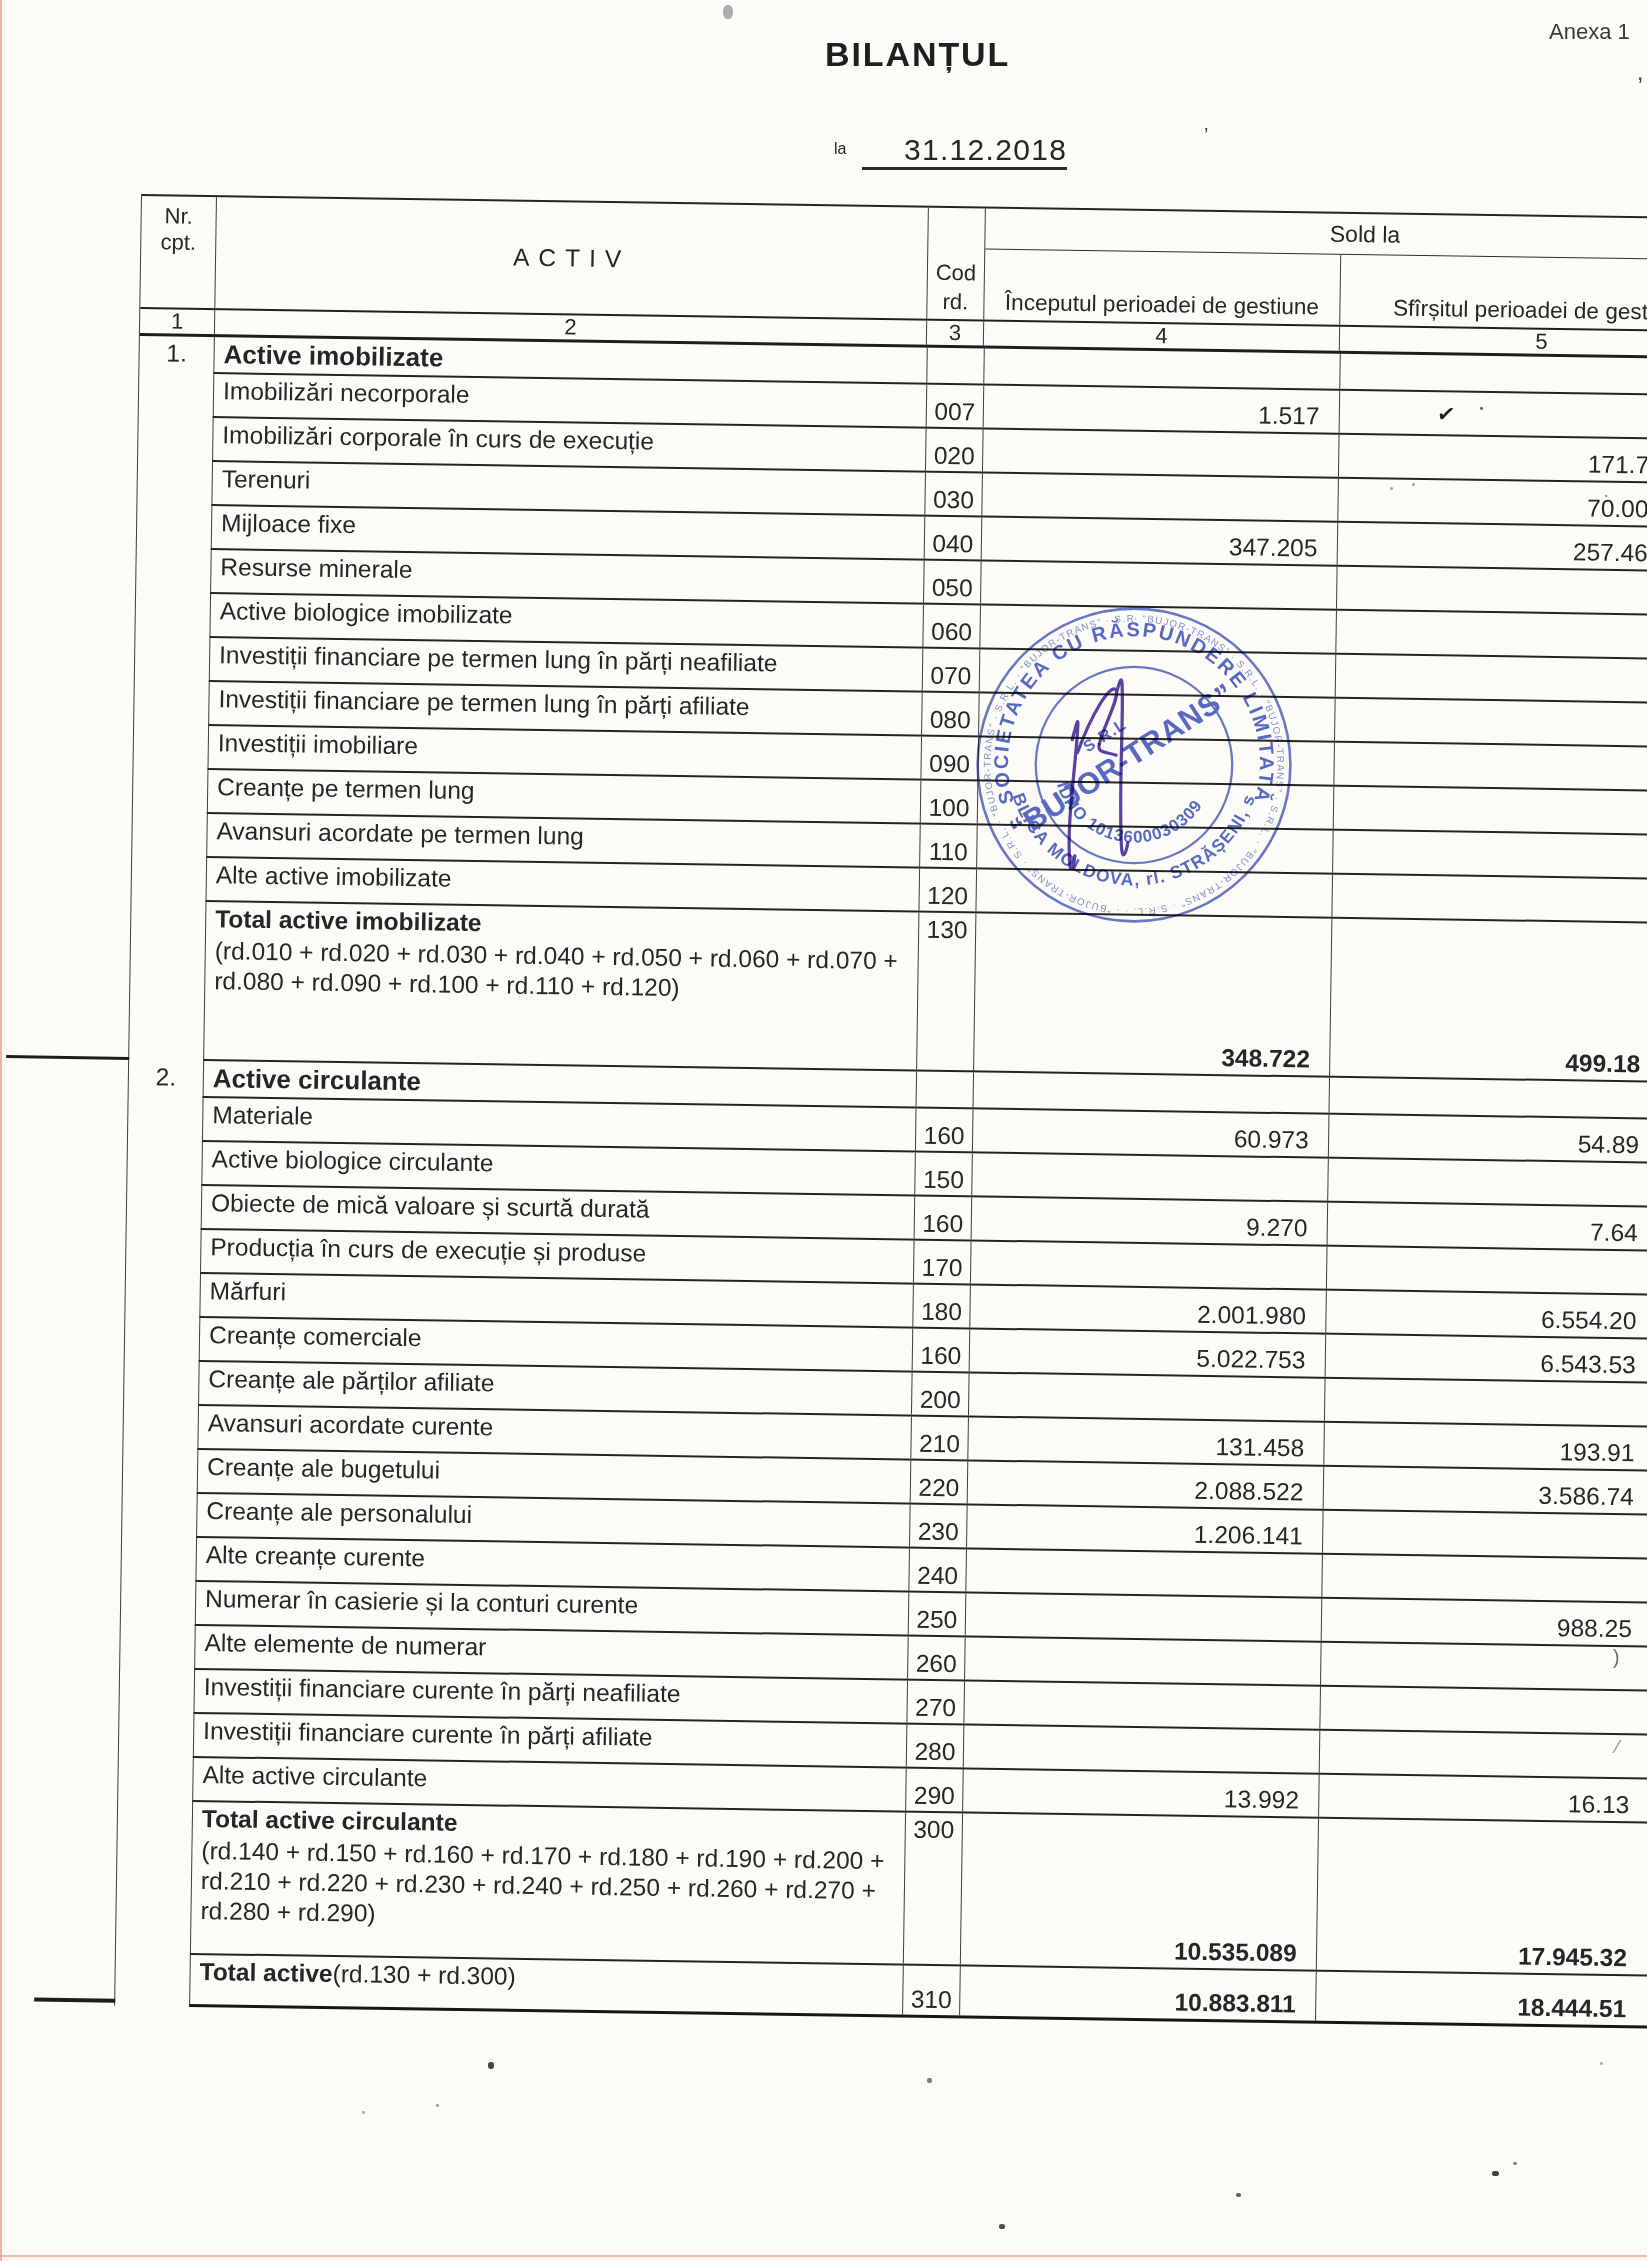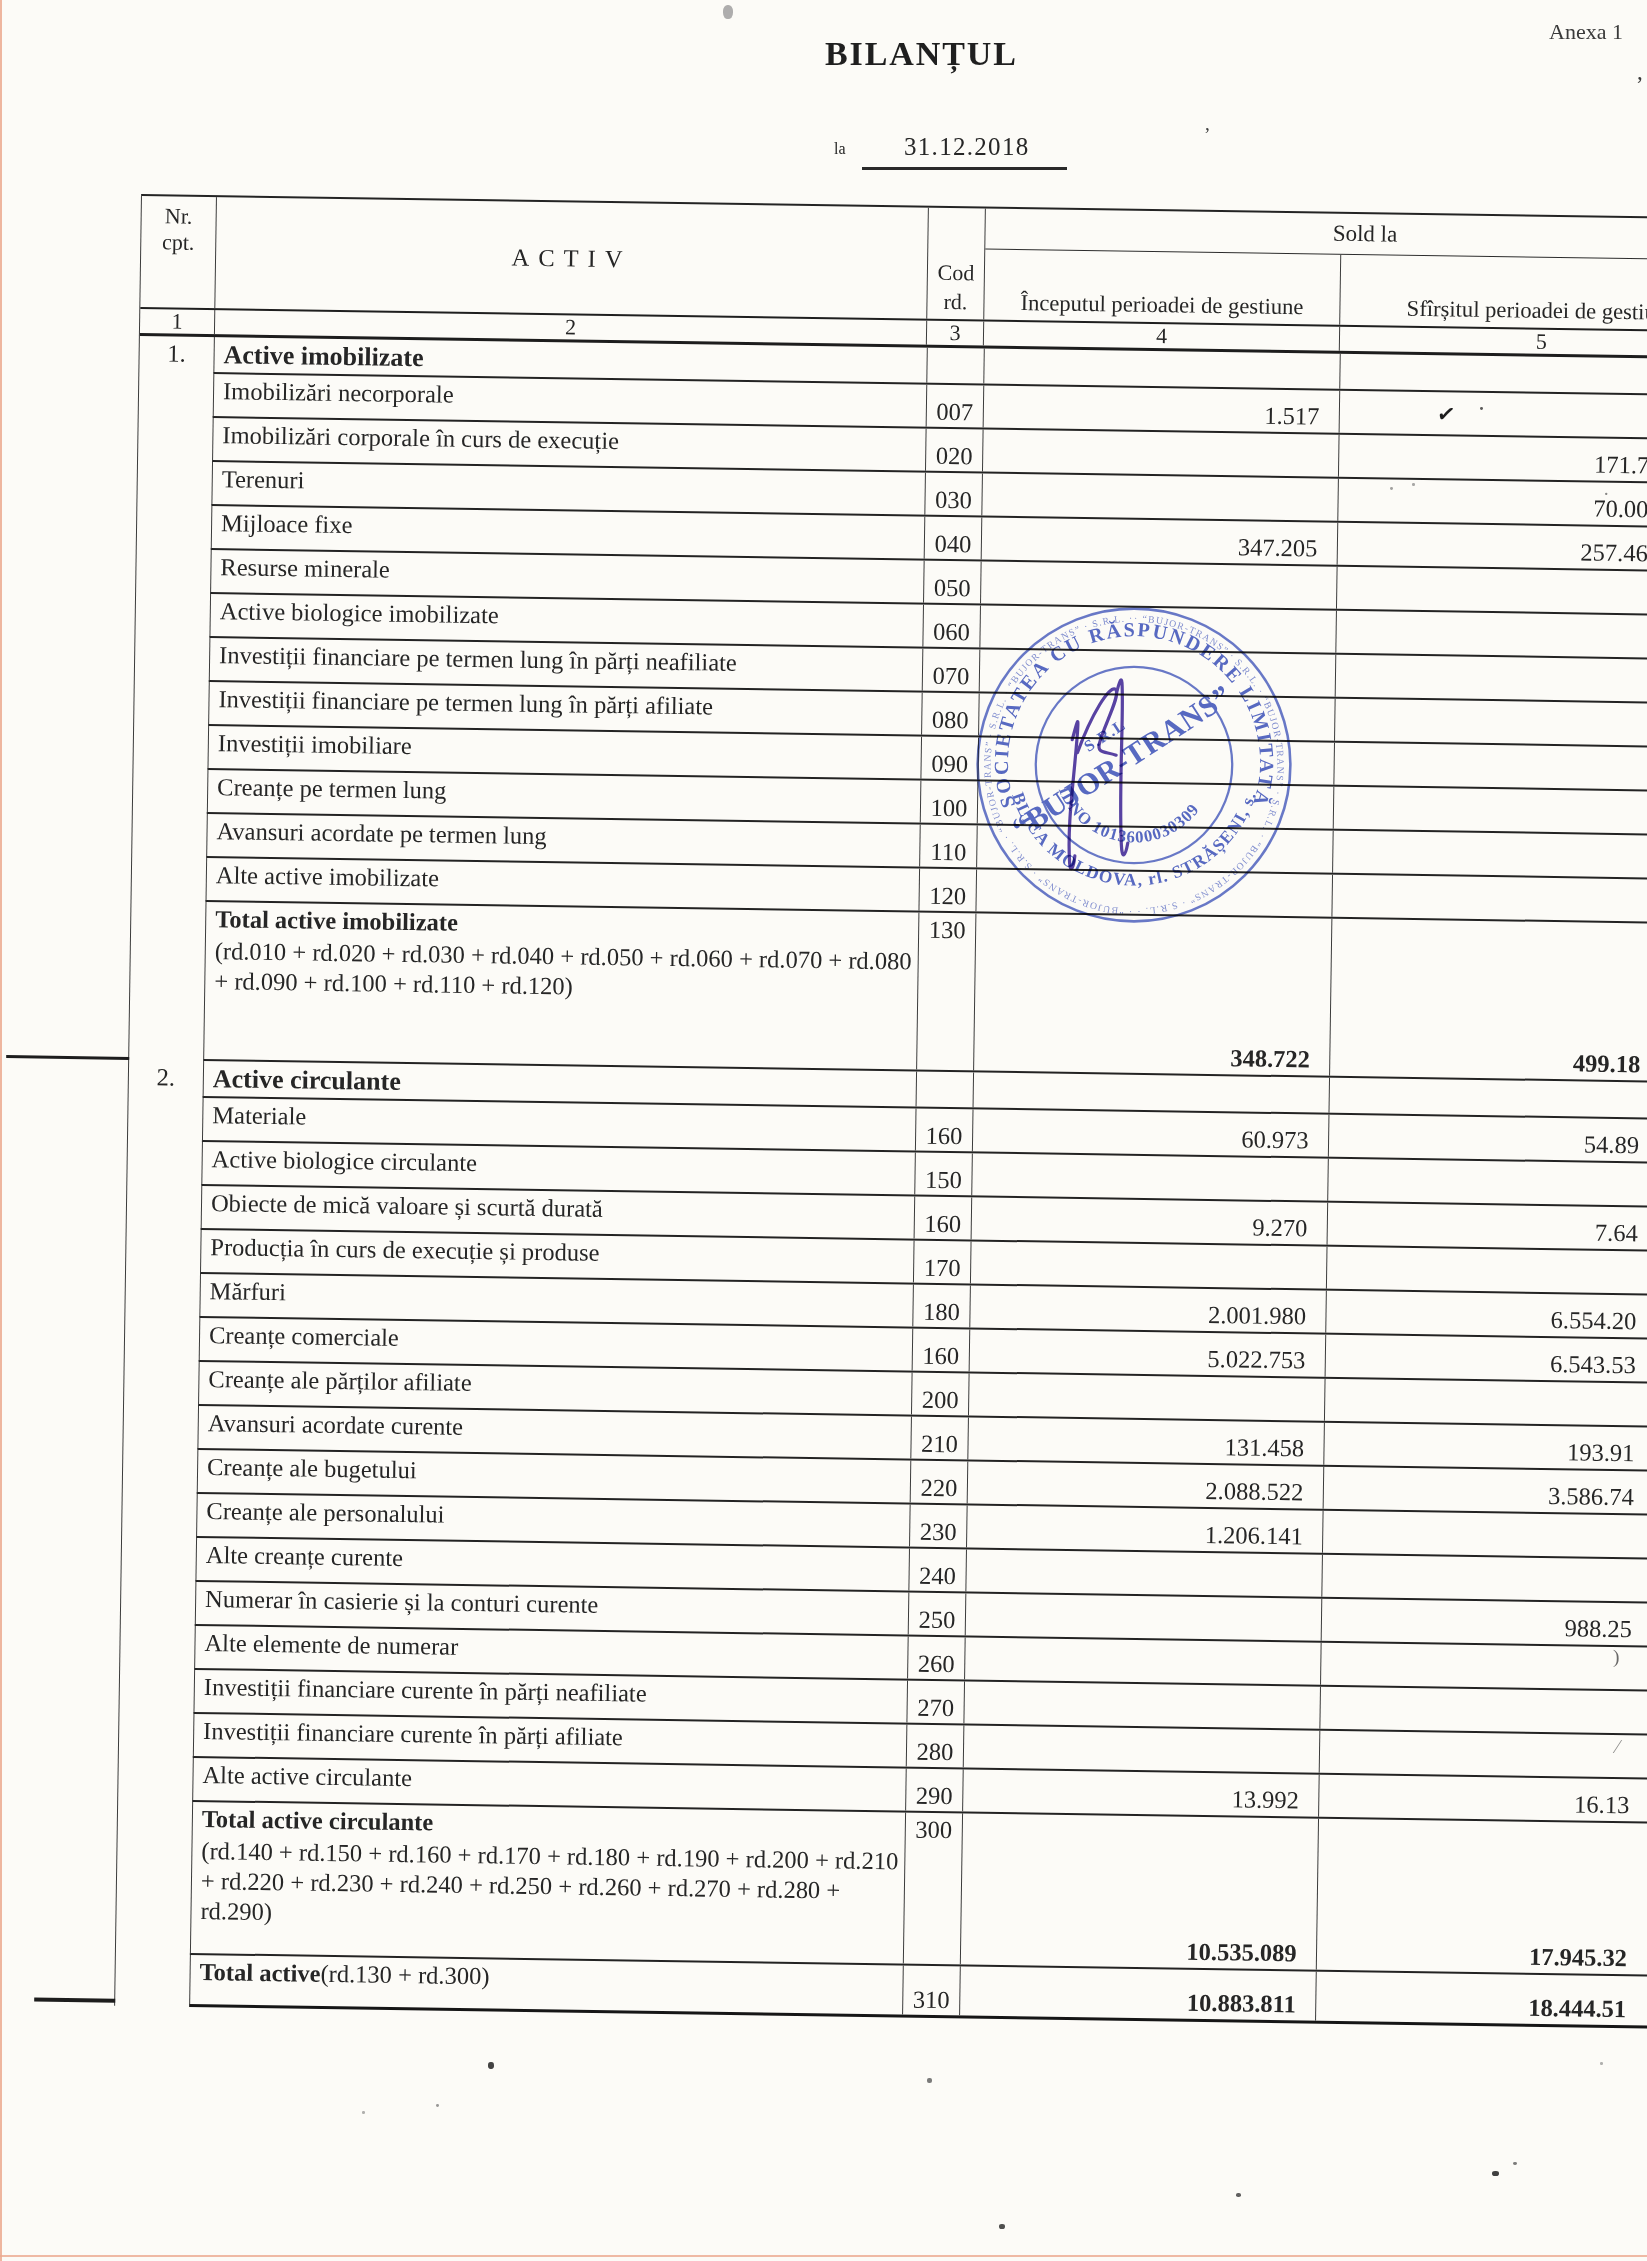--- a/index.html
+++ b/index.html
@@ -1,29 +1,29 @@
 <!DOCTYPE html>
 <html style="font-size:10.3px"><head>
 <meta charset="utf-8">
 <style>
   html,body{margin:0;padding:0;background:#777;}
   .page{
     position:relative; width:1647px; height:2261px;
     background:#fcfbf7; overflow:hidden;
-    font-family:Liberation Serif, serif;
+    font-family:Liberation Sans, sans-serif;
     color:#262626;
   }
   
   .edge-left{position:absolute;left:0;top:0;width:1.9px;height:100%;background:#eba98f;opacity:.85;z-index:9;}
   .edge-bottom{position:absolute;left:0;top:2255px;width:100%;height:1.9px;background:#eba98f;opacity:.8;z-index:9;}
 
   .anexa{position:absolute;left:1549px;top:19.4px;font-size:22px;color:#3a3a3a;}
   .title{position:absolute;left:825px;top:35px;font-size:34px;font-weight:bold;letter-spacing:1.9px;color:#1f1f1f;}
   .dateline-la{position:absolute;left:834px;top:140px;font-size:16px;}
-  .dateline-date{position:absolute;left:904px;top:133px;font-size:25px;letter-spacing:1.3px;}
+  .dateline-date{position:absolute;left:904px;top:133px;font-size:30px;letter-spacing:1.3px;}
   .dateline-rule{position:absolute;left:862px;top:167px;width:205px;height:2.6px;background:#2a2a2a;}
 
   
   .sheet{
     position:absolute; left:141px; top:194px; width:1603px;
     transform:rotate(0.85deg); transform-origin:0 0;
     border-left:1.9px solid #3c3c3c;
     z-index:1;
   }
   .hrow1{display:flex; height:115px; border-top:2.6px solid #242424; border-bottom:2.6px solid #1f1f1f; box-sizing:border-box;}

